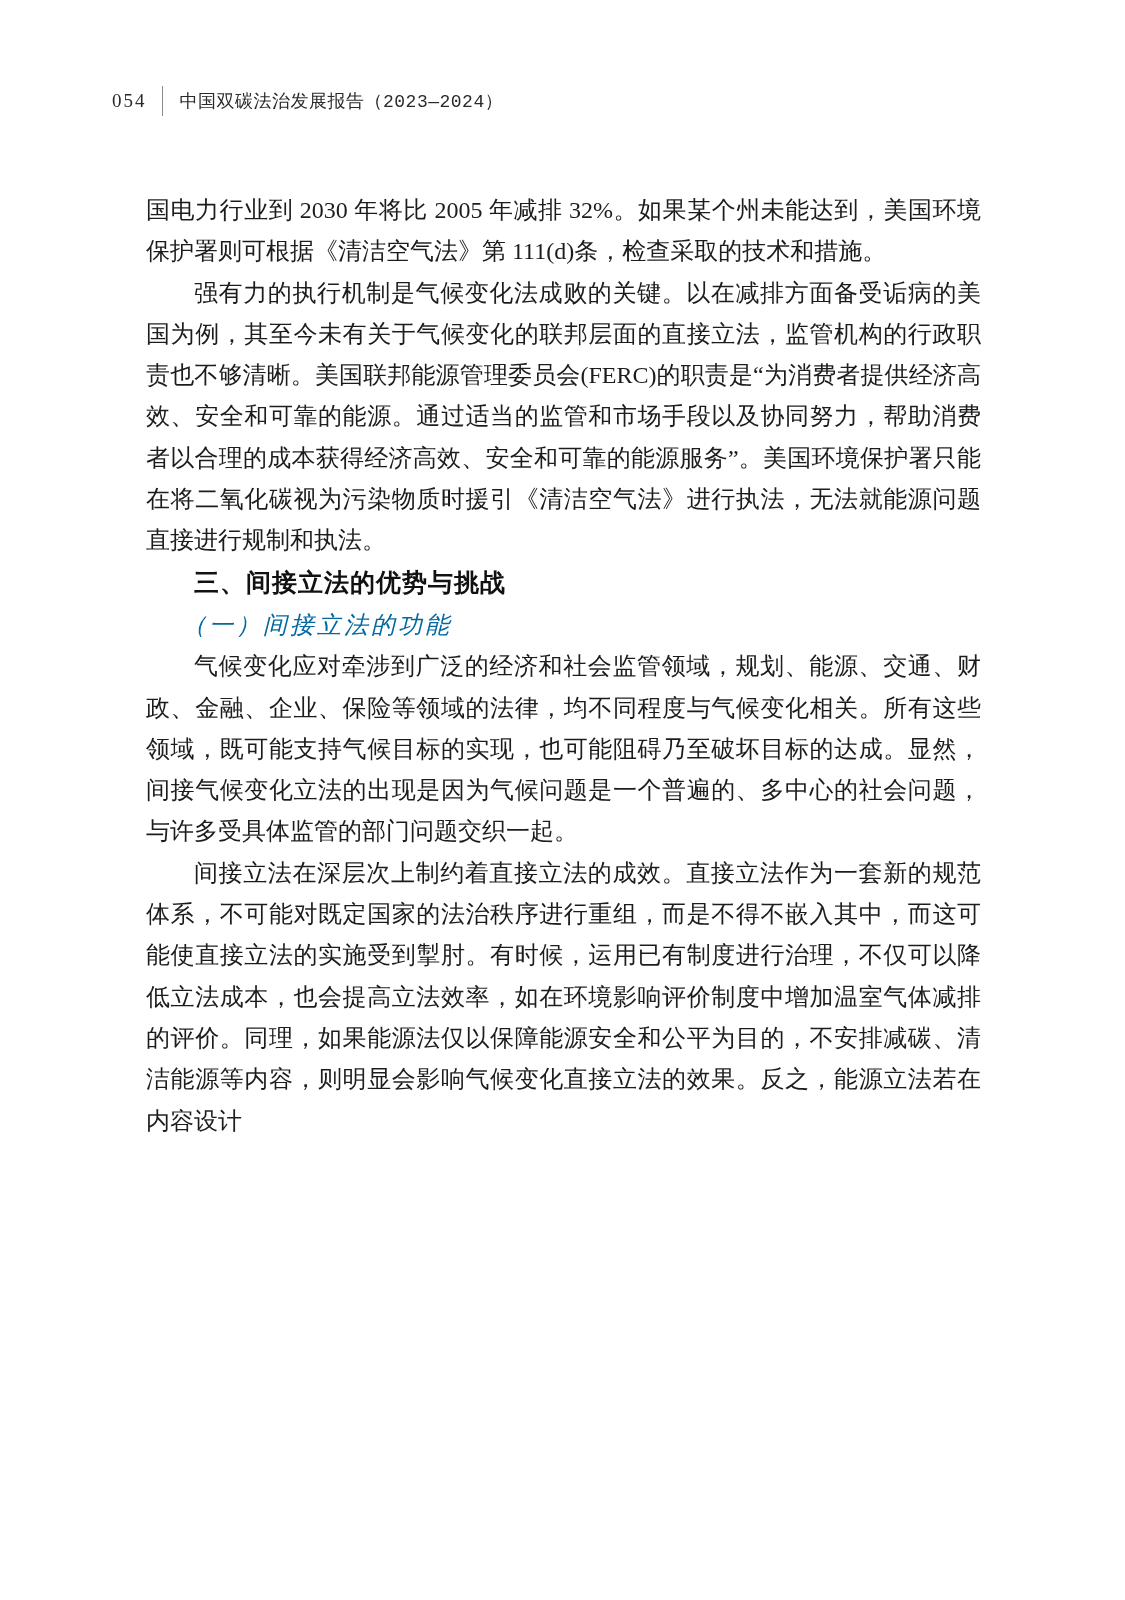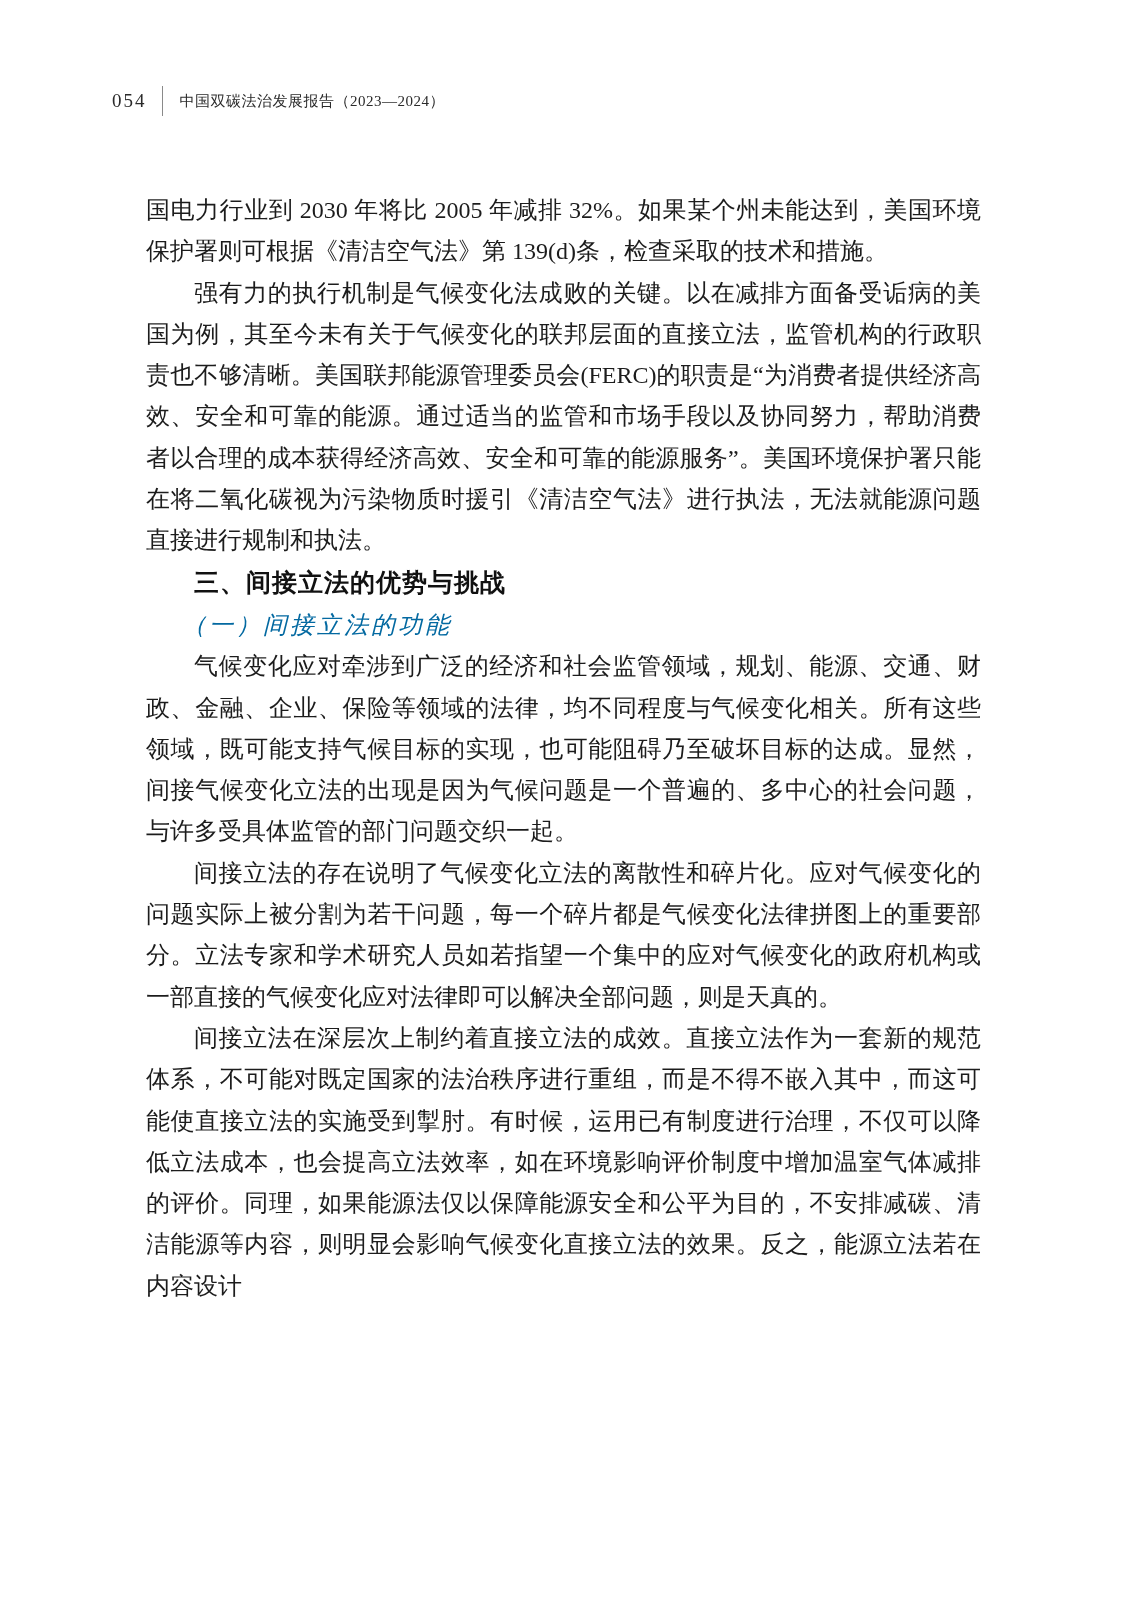--- a/index.html
+++ b/index.html
@@ -27,22 +27,23 @@
     font-family: "Liberation Serif", "DejaVu Serif", serif;
     letter-spacing: 2px;
   }
   .header-divider {
     width: 1px;
     height: 30px;
     background: #8a8a8a;
     margin: 0 17px 0 15px;
   }
   .book-title {
-    font-size: 15px;
+    font-size: 18px;
     letter-spacing: 0.5px;
+    font-family: Liberation Mono, monospace;
   }
   .page-body {
     position: absolute;
     left: 146px;
     top: 190px;
     width: 835px;
     font-size: 24px;
     line-height: 41.3px;
     color: #1c1c1c;
     text-align: justify;
@@ -85,22 +86,21 @@
 <div class="page">
 
   <div class="page-header">
     <span class="page-number">054</span>
     <span class="header-divider"></span>
     <span class="book-title">中国双碳法治发展报告（2023—2024）</span>
   </div>
 
   <div class="page-body" id="page-body">
 
-  <p class="no-indent">国电力行业到 2030 年将比 2005 年减排 32%。如果某个州未能达到，美国环境保护署则可根据《清洁空气法》第 139(d)条，检查采取的技术和措施。</p>
+  <p class="no-indent">国电力行业到 2030 年将比 2005 年减排 32%。如果某个州未能达到，美国环境保护署则可根据《清洁空气法》第 111(d)条，检查采取的技术和措施。</p>
       <p class="indent">强有力的执行机制是气候变化法成败的关键。以在减排方面备受诟病的美国为例，其至今未有关于气候变化的联邦层面的直接立法，监管机构的行政职责也不够清晰。美国联邦能源管理委员会(FERC)的职责是“为消费者提供经济高效、安全和可靠的能源。通过适当的监管和市场手段以及协同努力，帮助消费者以合理的成本获得经济高效、安全和可靠的能源服务”。美国环境保护署只能在将二氧化碳视为污染物质时援引《清洁空气法》进行执法，无法就能源问题直接进行规制和执法。</p>
       <h3 class="section-heading">三、间接立法的优势与挑战</h3>
       <h4 class="subsection-heading">（一）间接立法的功能</h4>
       <p class="indent">气候变化应对牵涉到广泛的经济和社会监管领域，规划、能源、交通、财政、金融、企业、保险等领域的法律，均不同程度与气候变化相关。所有这些领域，既可能支持气候目标的实现，也可能阻碍乃至破坏目标的达成。显然，间接气候变化立法的出现是因为气候问题是一个普遍的、多中心的社会问题，与许多受具体监管的部门问题交织一起。</p>
-      <p class="indent">间接立法的存在说明了气候变化立法的离散性和碎片化。应对气候变化的问题实际上被分割为若干问题，每一个碎片都是气候变化法律拼图上的重要部分。立法专家和学术研究人员如若指望一个集中的应对气候变化的政府机构或一部直接的气候变化应对法律即可以解决全部问题，则是天真的。</p>
       <p class="indent">间接立法在深层次上制约着直接立法的成效。直接立法作为一套新的规范体系，不可能对既定国家的法治秩序进行重组，而是不得不嵌入其中，而这可能使直接立法的实施受到掣肘。有时候，运用已有制度进行治理，不仅可以降低立法成本，也会提高立法效率，如在环境影响评价制度中增加温室气体减排的评价。同理，如果能源法仅以保障能源安全和公平为目的，不安排减碳、清洁能源等内容，则明显会影响气候变化直接立法的效果。反之，能源立法若在内容设计</p>
     </div>
 
 </div>
 
 </body></html>

